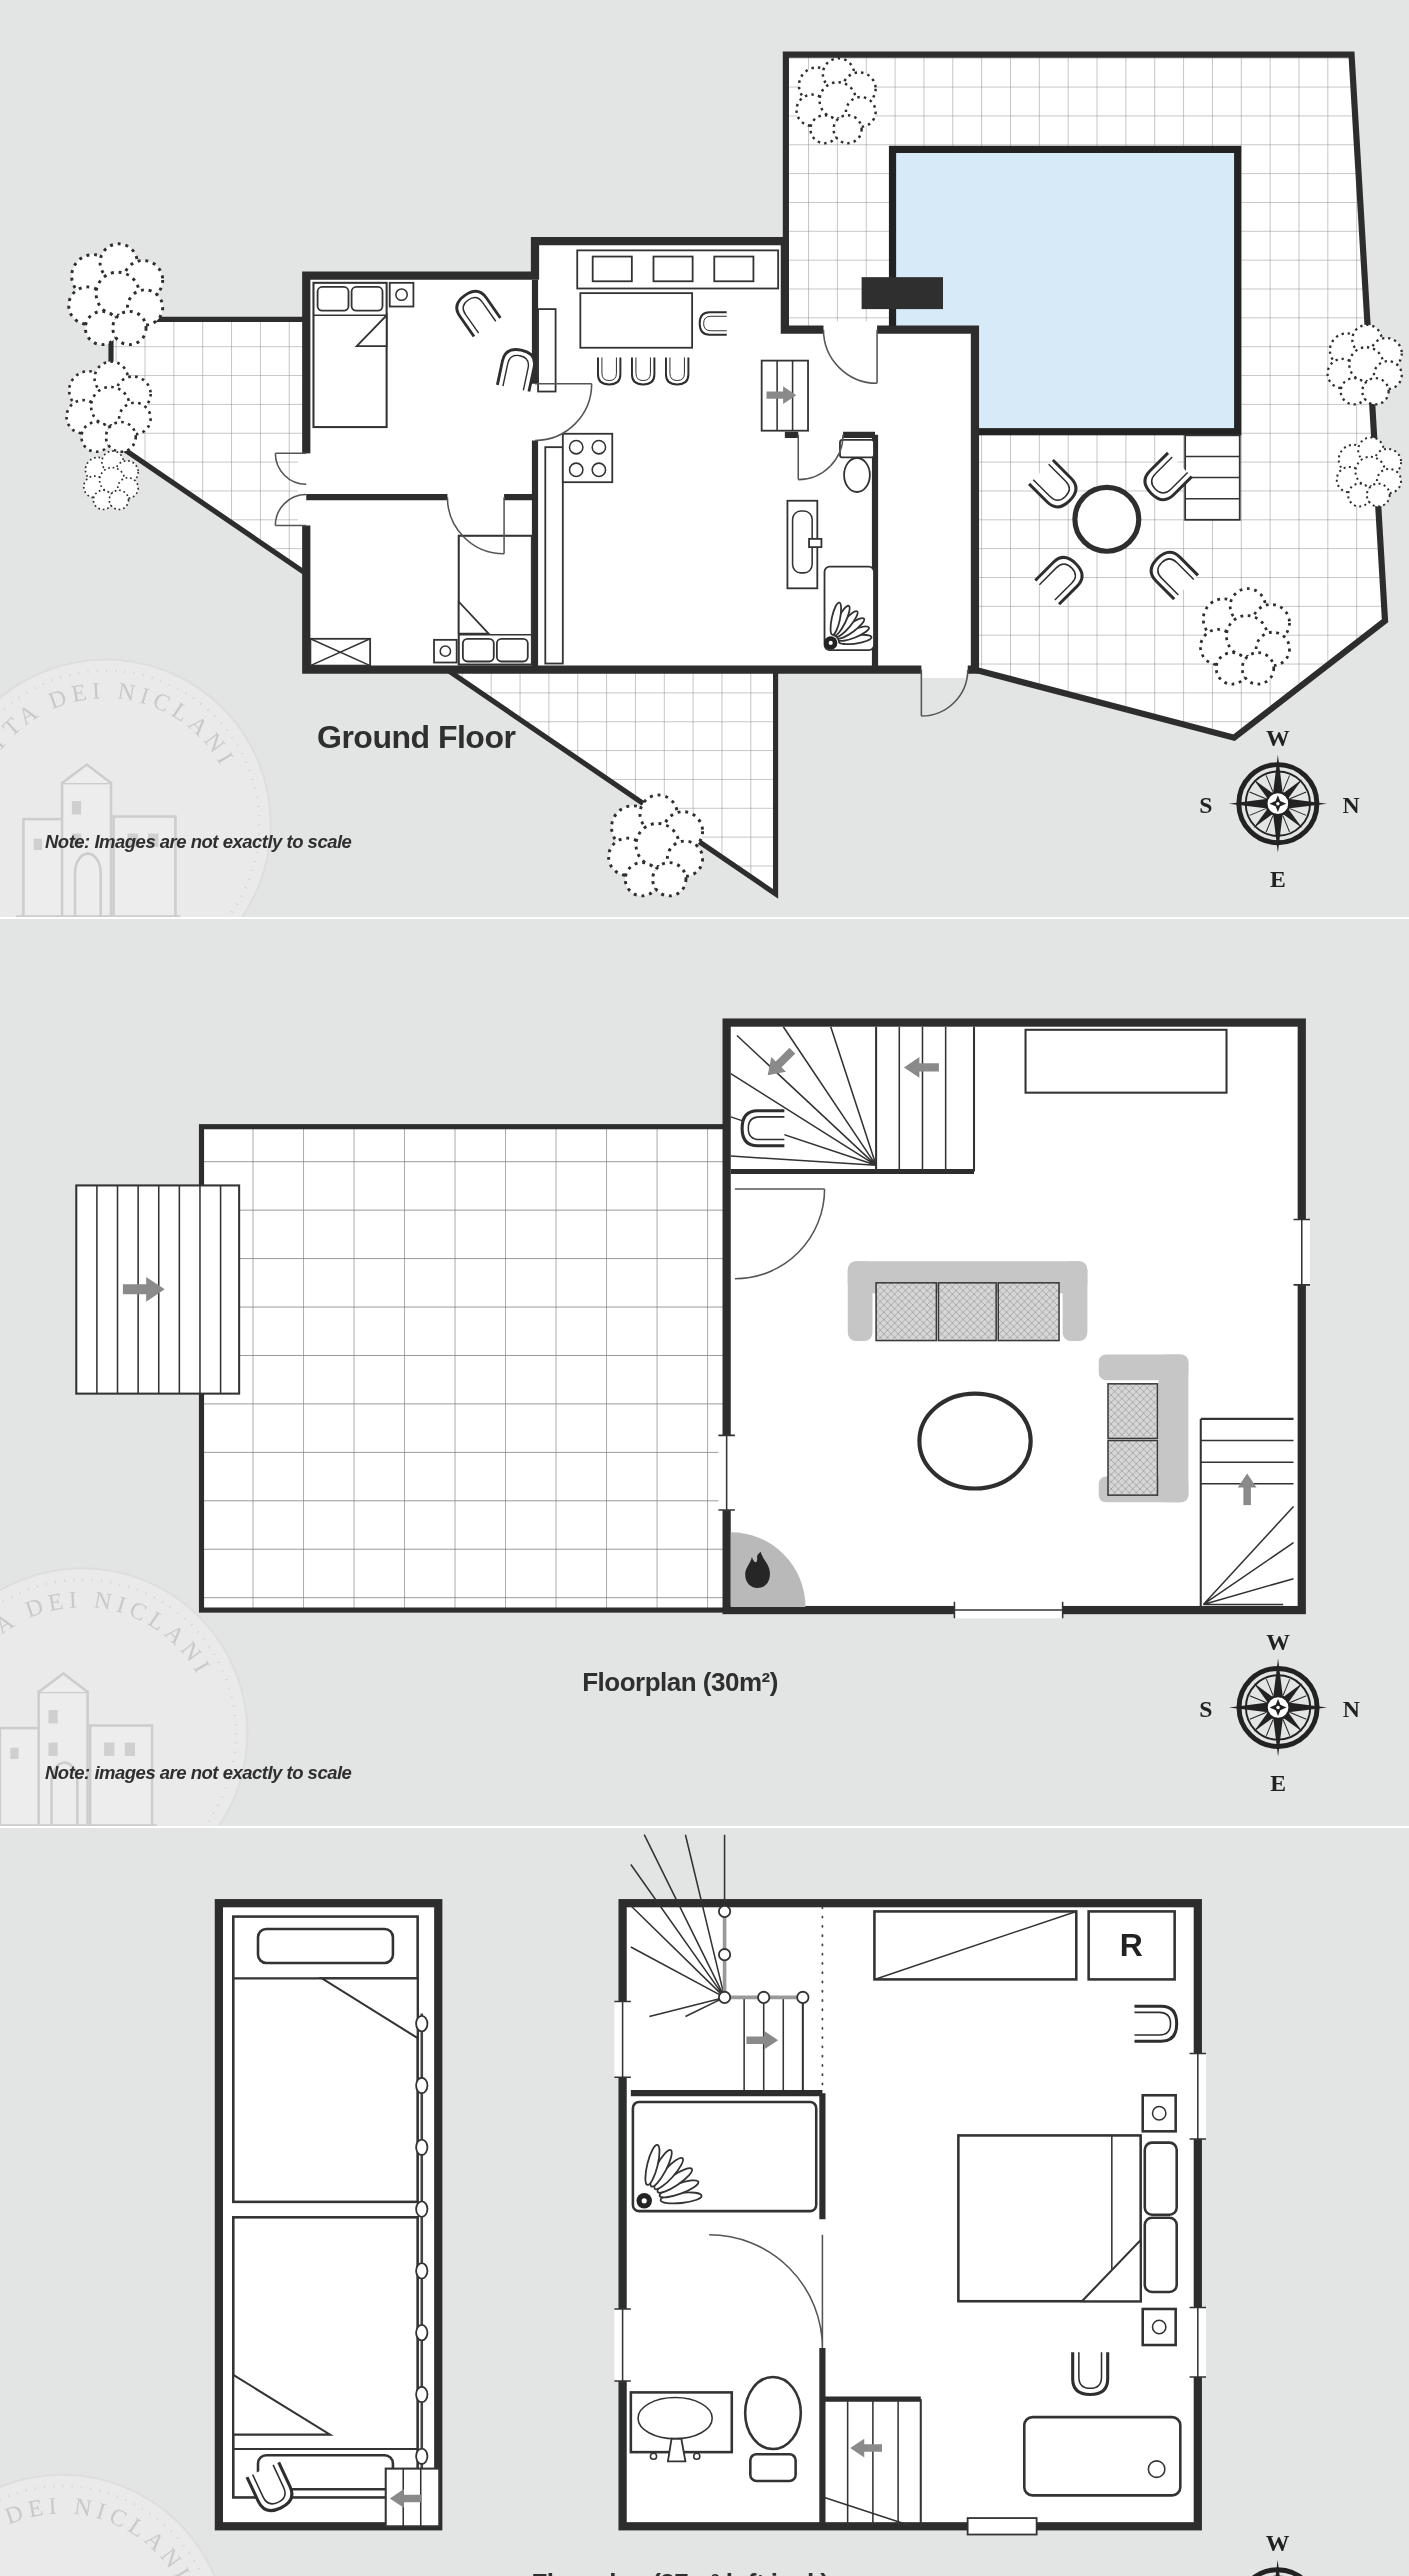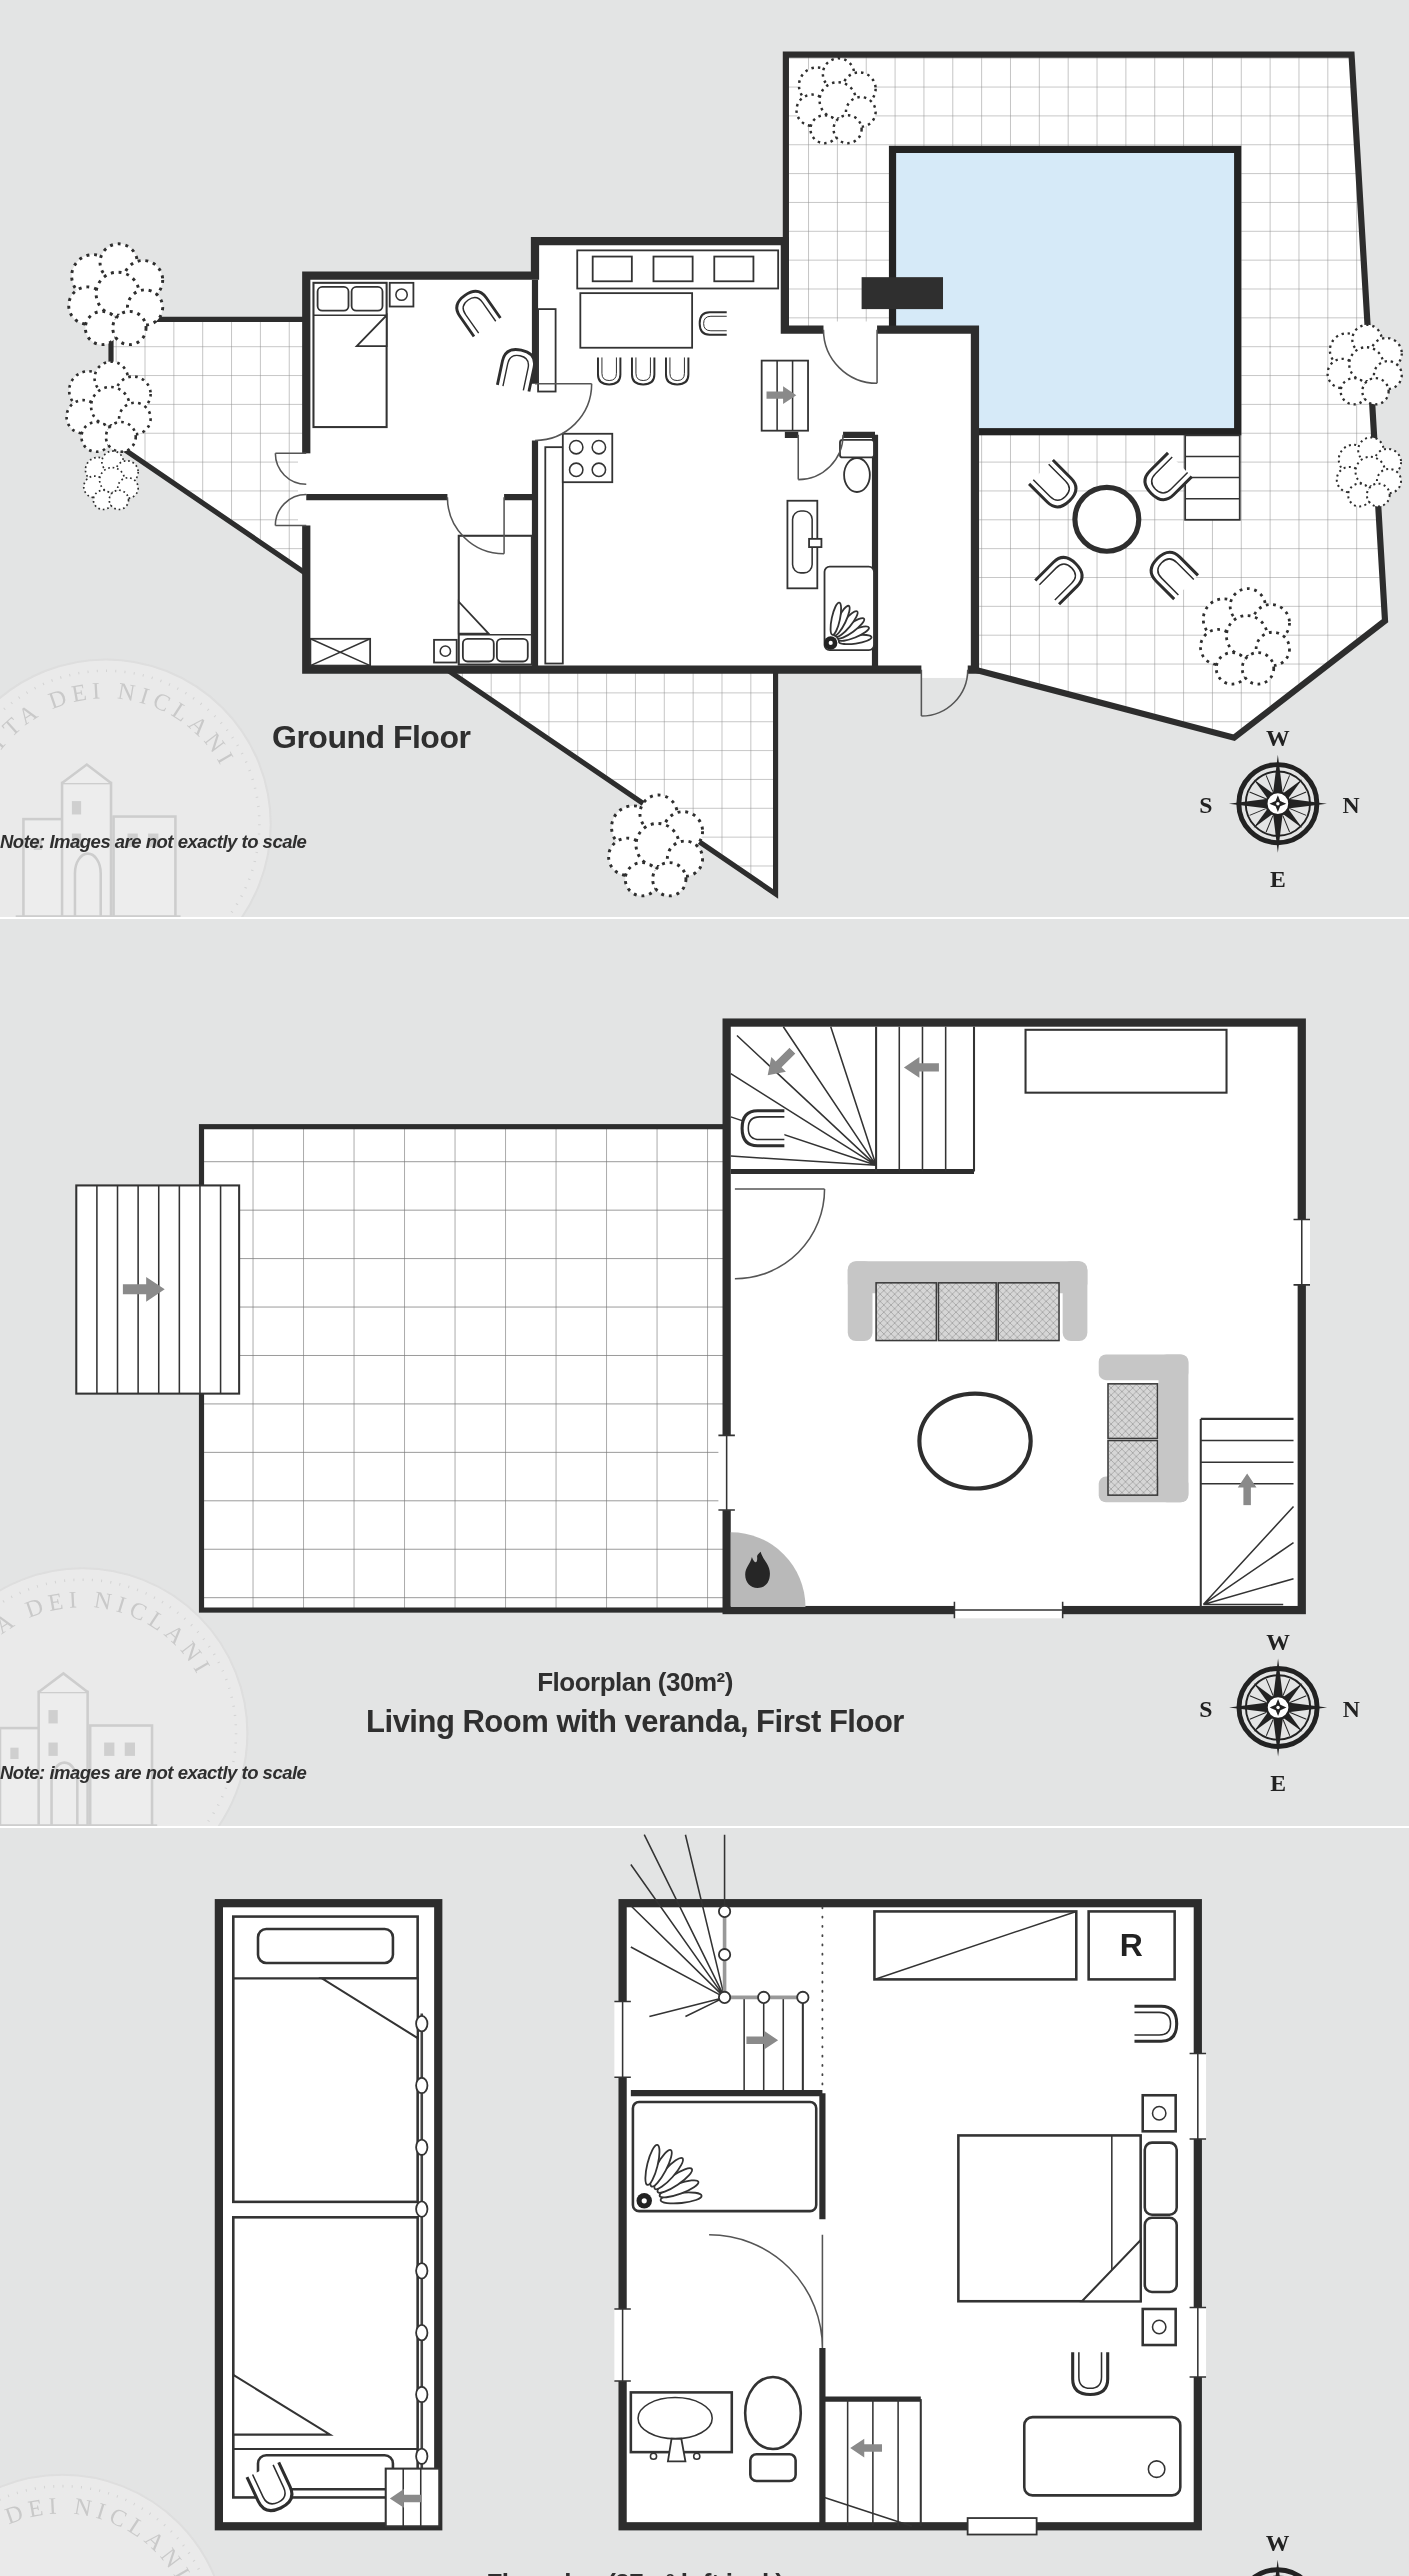--- a/index.html
+++ b/index.html
@@ -7,21 +7,21 @@
     --pool:#d6eaf8; --sofa:#c6c6c6; --arrow:#8a8a8a; --fireplace:#b9b9b9;
     --text:#2f2f2f; --divider:#ffffff; --watermark:#c9c9c9;
   }
   html,body{margin:0;padding:0;background:var(--background);}
   body{width:1410px;height:2740px;position:relative;font-family:"Liberation Sans",sans-serif;color:var(--text);}
   .panel{position:relative;width:1410px;overflow:hidden;}
   #s1{height:917px;}
   #s2{height:907px;border-top:2.1px solid var(--divider);}
   #s3{height:912px;border-top:2.1px solid var(--divider);}
   .plansvg{position:absolute;left:0;top:0;}
-  .cap{position:absolute;white-space:nowrap;letter-spacing:-0.5px;}
+  .cap{position:absolute;white-space:nowrap;letter-spacing:-0.5px;margin-left:45px;}
   .cap-title1{left:272px;top:719px;font-size:32px;font-weight:700;}
   .cap-sub1{left:270px;top:780px;font-size:28px;font-weight:700;}
   .cap-note{left:0;width:1410px;text-align:left;font-size:18.5px;font-style:italic;font-weight:600;}
   .note1{top:831px;}
   .cap-c{left:0;width:1270px;text-align:center;}
   .title2{top:748px;font-size:26px;font-weight:700;}
   .sub2{top:785px;font-size:31px;font-weight:700;}
   .note2{top:843px;}
   .title3{top:740px;font-size:26px;font-weight:700;}
   
@@ -375,21 +375,20 @@
 
     <g>
       <use href="#cmp" x="2376" y="1426" width="208" height="208"></use>
       <text x="2480" y="1418" class="cletter">W</text>
       <text x="2622" y="1548" class="cletter">N</text>
       <text x="2480" y="1692" class="cletter">E</text>
       <text x="2340" y="1548" class="cletter">S</text>
     </g>
   </svg>
   <div class="cap cap-c title2">Floorplan (30m²)</div>
-  <div class="cap cap-c sub2">Living Room with veranda, First Floor</div>
   <div class="cap cap-note note2">Note: images are not exactly to scale</div>
 </section>
 
 <section class="panel" id="s3">
   <svg class="plansvg" width="1410" height="912" viewBox="0 0 2736 1771">
 
     <g>
       <rect x="424" y="146" width="426" height="1210" class="fw"></rect>
       <rect x="424" y="146" width="426" height="1210" class="w16"></rect>
       <g>

